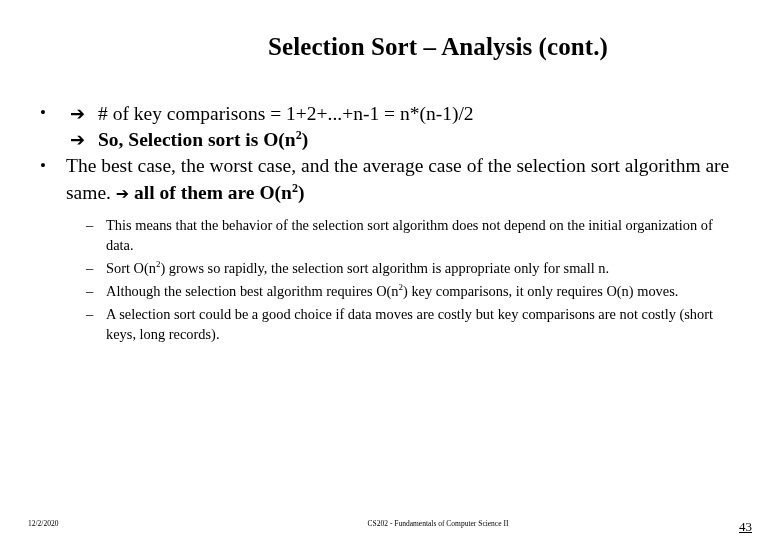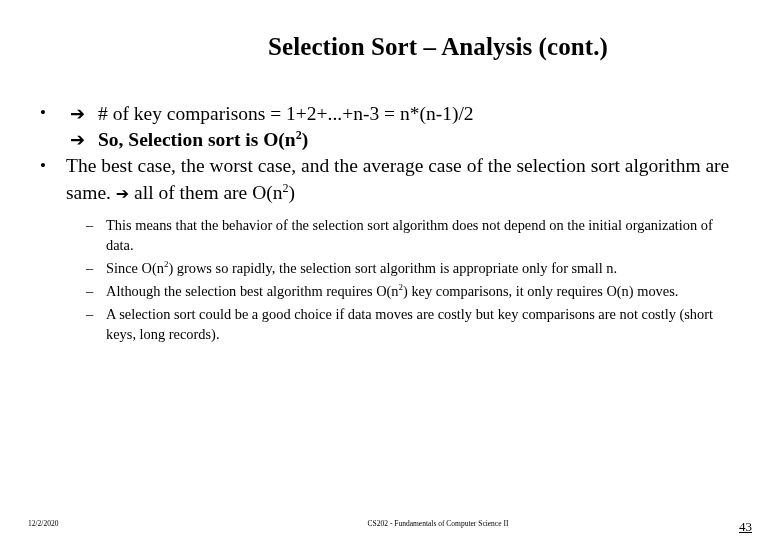--- a/index.html
+++ b/index.html
@@ -70,21 +70,21 @@
   }
   .arrow-line.bold {
     font-weight: bold;
   }
   .inline-arrow {
     font-family: "DejaVu Sans", sans-serif;
     font-weight: bold;
     font-size: 16px;
   }
   .bold-seg {
-    font-weight: normal;
+    font-weight: bold;
   }
   .lvl2-group {
     margin-top: 8px;
   }
   .lvl2 {
     position: relative;
     padding-left: 78px;
     font-size: 14.4px;
     line-height: 20px;
     margin-bottom: 3px;
@@ -143,21 +143,21 @@
   <div class="slide-title">Selection Sort – Analysis (cont.)</div>
 
   <div class="body-region">
 
     <div class="lvl1">
       <span class="marker">•</span>
     </div>
 
     <div class="arrow-line">
       <span class="arrowglyph">➔</span>
-      <span># of key comparisons = 1+2+...+n-3 = n*(n-1)/2</span>
+      <span># of key comparisons = 1+2+...+n-1 = n*(n-1)/2</span>
     </div>
 
     <div class="arrow-line bold">
       <span class="arrowglyph">➔</span>
       <span>So, Selection sort is O(n</span><sup>2</sup><span>)</span>
     </div>
 
     <div class="lvl1">
       <span class="marker">•</span>
       <span>The best case, the worst case, and the average case of the selection sort algorithm are same.</span>
@@ -167,21 +167,21 @@
 
     <div class="lvl2-group">
 
       <div class="lvl2">
         <span class="marker2">–</span>
         <span>This means that the behavior of the selection sort algorithm does not depend on the initial organization of data.</span>
       </div>
 
       <div class="lvl2">
         <span class="marker2">–</span>
-        <span>Since O(n</span><sup>2</sup><span>) grows so rapidly, the selection sort algorithm is appropriate only for small n.</span>
+        <span>Sort O(n</span><sup>2</sup><span>) grows so rapidly, the selection sort algorithm is appropriate only for small n.</span>
       </div>
 
       <div class="lvl2">
         <span class="marker2">–</span>
         <span>Although the selection best algorithm requires O(n</span><sup>2</sup><span>) key comparisons, it only requires O(n) moves.</span>
       </div>
 
       <div class="lvl2">
         <span class="marker2">–</span>
         <span>A selection sort could be a good choice if data moves are costly but key comparisons are not costly (short keys, long records).</span>

